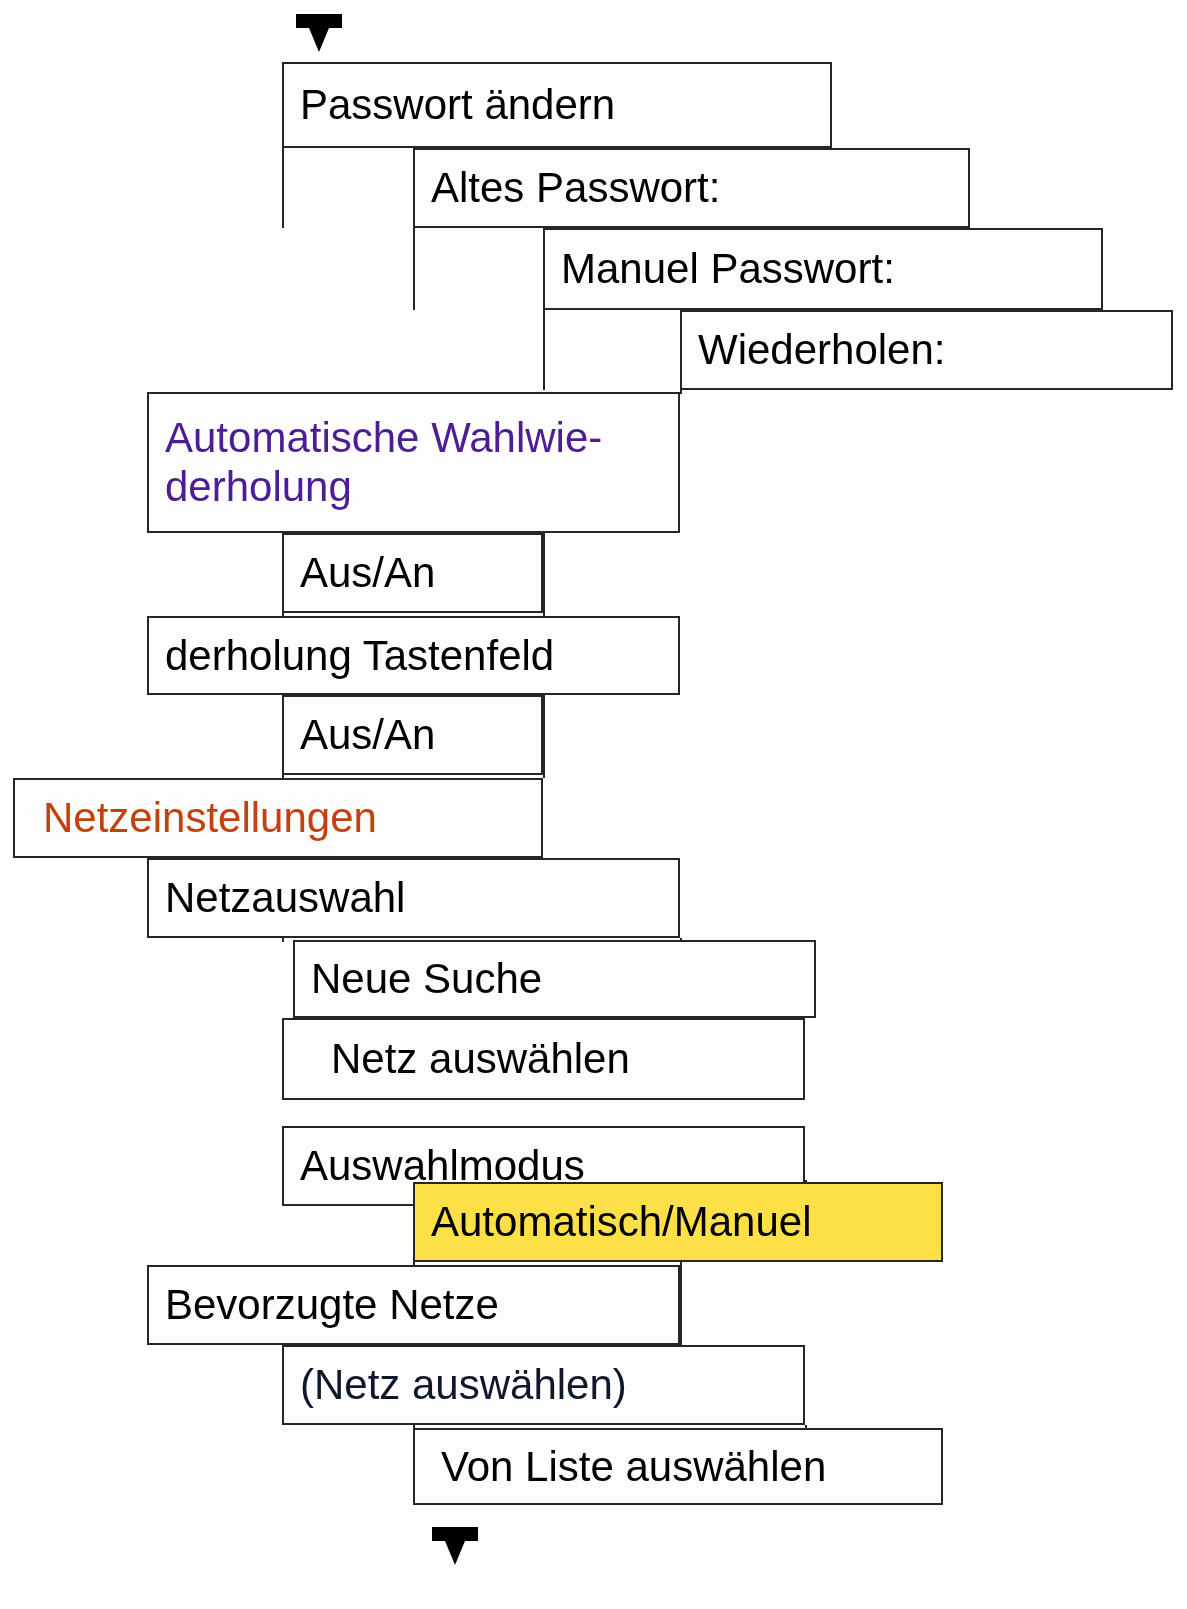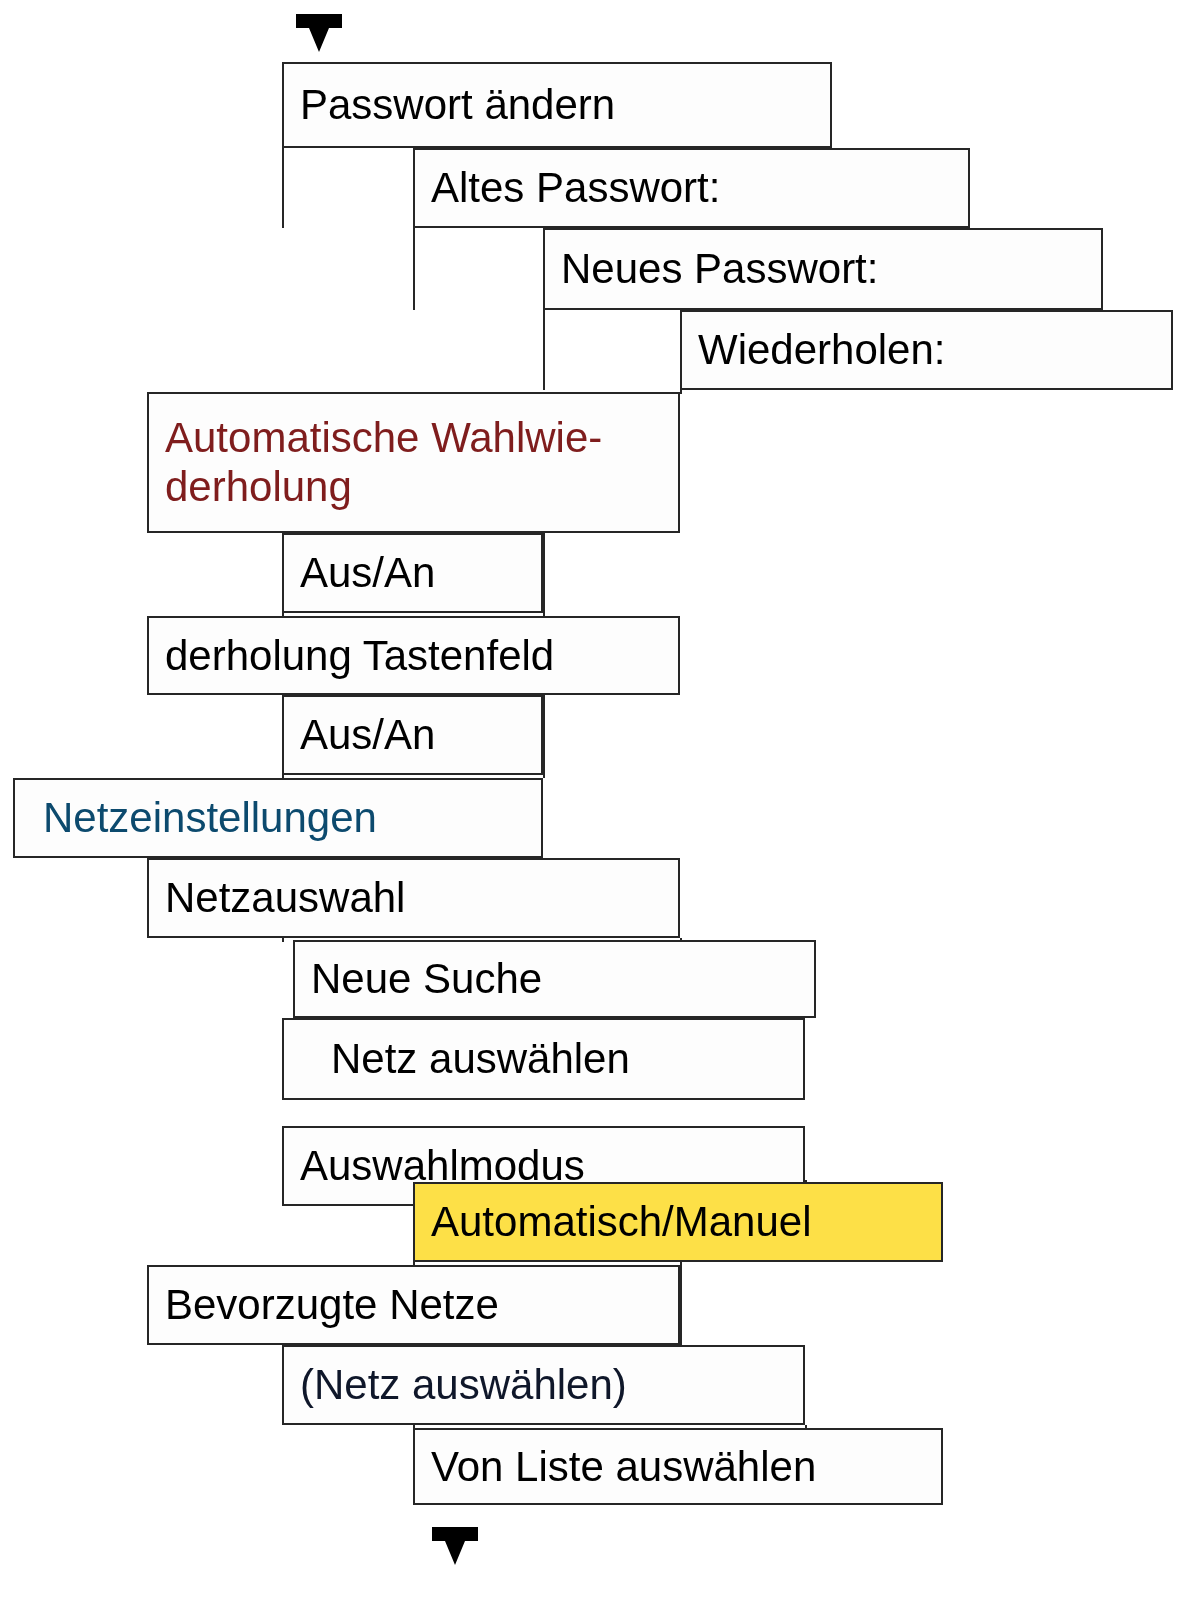--- a/index.html
+++ b/index.html
@@ -74,40 +74,40 @@
       <div class="connector" style="left: 805px; top: 1425px; height: 5px; background: rgb(38, 38, 38);"></div>
     </div>
   <div id="node-layer">
       <div class="node" style="left: 282px; top: 62px; width: 550px; height: 86px; border-color: rgb(38, 38, 38); background: rgb(253, 253, 253);">
         <div class="label" style="color: rgb(0, 0, 0);">Passwort ändern</div>
       </div>
       <div class="node" style="left: 413px; top: 148px; width: 557px; height: 80px; border-color: rgb(38, 38, 38); background: rgb(253, 253, 253);">
         <div class="label" style="color: rgb(0, 0, 0);">Altes Passwort:</div>
       </div>
       <div class="node" style="left: 543px; top: 228px; width: 560px; height: 82px; border-color: rgb(38, 38, 38); background: rgb(253, 253, 253);">
-        <div class="label" style="color: rgb(0, 0, 0);">Neues Passwort:</div>
+        <div class="label" style="color: rgb(0, 0, 0);">Manuel Passwort:</div>
       </div>
       <div class="node" style="left: 680px; top: 310px; width: 493px; height: 80px; border-color: rgb(38, 38, 38); background: rgb(253, 253, 253);">
         <div class="label" style="color: rgb(0, 0, 0);">Wiederholen:</div>
       </div>
       <div class="node two-line" style="left: 147px; top: 392px; width: 533px; height: 141px; border-color: rgb(38, 38, 38); background: rgb(253, 253, 253);">
-        <div class="label" style="color: #7f1d1d;">Automatische Wahlwie-
+        <div class="label" style="color: #4c1d95;">Automatische Wahlwie-
 derholung</div>
       </div>
       <div class="node" style="left: 282px; top: 533px; width: 261px; height: 80px; border-color: rgb(38, 38, 38); background: rgb(253, 253, 253);">
         <div class="label" style="color: rgb(0, 0, 0);">Aus/An</div>
       </div>
       <div class="node" style="left: 147px; top: 616px; width: 533px; height: 79px; border-color: rgb(38, 38, 38); background: rgb(253, 253, 253);">
         <div class="label" style="color: rgb(0, 0, 0);">derholung Tastenfeld</div>
       </div>
       <div class="node" style="left: 282px; top: 695px; width: 261px; height: 80px; border-color: rgb(38, 38, 38); background: rgb(253, 253, 253);">
         <div class="label" style="color: rgb(0, 0, 0);">Aus/An</div>
       </div>
       <div class="node" style="left: 13px; top: 778px; width: 530px; height: 80px; border-color: rgb(38, 38, 38); background: rgb(253, 253, 253);">
-        <div class="label" style="color: #0c4a6e; padding-left: 28px;">Netzeinstellungen</div>
+        <div class="label" style="color: #c2410c; padding-left: 28px;">Netzeinstellungen</div>
       </div>
       <div class="node" style="left: 147px; top: 858px; width: 533px; height: 80px; border-color: rgb(38, 38, 38); background: rgb(253, 253, 253);">
         <div class="label" style="color: rgb(0, 0, 0);">Netzauswahl</div>
       </div>
       <div class="node" style="left: 293px; top: 940px; width: 523px; height: 78px; border-color: rgb(38, 38, 38); background: rgb(253, 253, 253);">
         <div class="label" style="color: rgb(0, 0, 0);">Neue Suche</div>
       </div>
       <div class="node" style="left: 282px; top: 1018px; width: 523px; height: 82px; border-color: rgb(38, 38, 38); background: rgb(253, 253, 253); padding-left: 31px;">
         <div class="label" style="color: rgb(0, 0, 0);">Netz auswählen</div>
       </div>
@@ -117,21 +117,21 @@
       <div class="node" style="left: 413px; top: 1182px; width: 530px; height: 80px; border-color: rgb(38, 38, 38); background: #fde047;">
         <div class="label" style="color: rgb(0, 0, 0);">Automatisch/Manuel</div>
       </div>
       <div class="node" style="left: 147px; top: 1265px; width: 533px; height: 80px; border-color: rgb(38, 38, 38); background: rgb(253, 253, 253);">
         <div class="label" style="color: rgb(0, 0, 0);">Bevorzugte Netze</div>
       </div>
       <div class="node" style="left: 282px; top: 1345px; width: 523px; height: 80px; border-color: rgb(38, 38, 38); background: rgb(253, 253, 253);">
         <div class="label" style="color: #0f172a;">(Netz auswählen)</div>
       </div>
       <div class="node" style="left: 413px; top: 1428px; width: 530px; height: 77px; border-color: rgb(38, 38, 38); background: rgb(253, 253, 253);">
-        <div class="label" style="color: rgb(0, 0, 0);">Von Liste auswählen</div>
+        <div class="label" style="color: rgb(0, 0, 0); margin-left: 10px;">Von Liste auswählen</div>
       </div>
     </div>
   <div id="arrow-layer">
       <div class="arrow" style="left: 296px; top: 12px; width: 46px; height: 42px;">
         <svg width="46" height="42" viewBox="0 0 46 42">
           <path d="M0 2 L46 2 L46 16 L33 16 L23 40 L13 16 L0 16 Z" fill="#000000"></path>
         </svg>
       </div>
       <div class="arrow" style="left: 432px; top: 1525px; width: 46px; height: 42px;">
         <svg width="46" height="42" viewBox="0 0 46 42">

